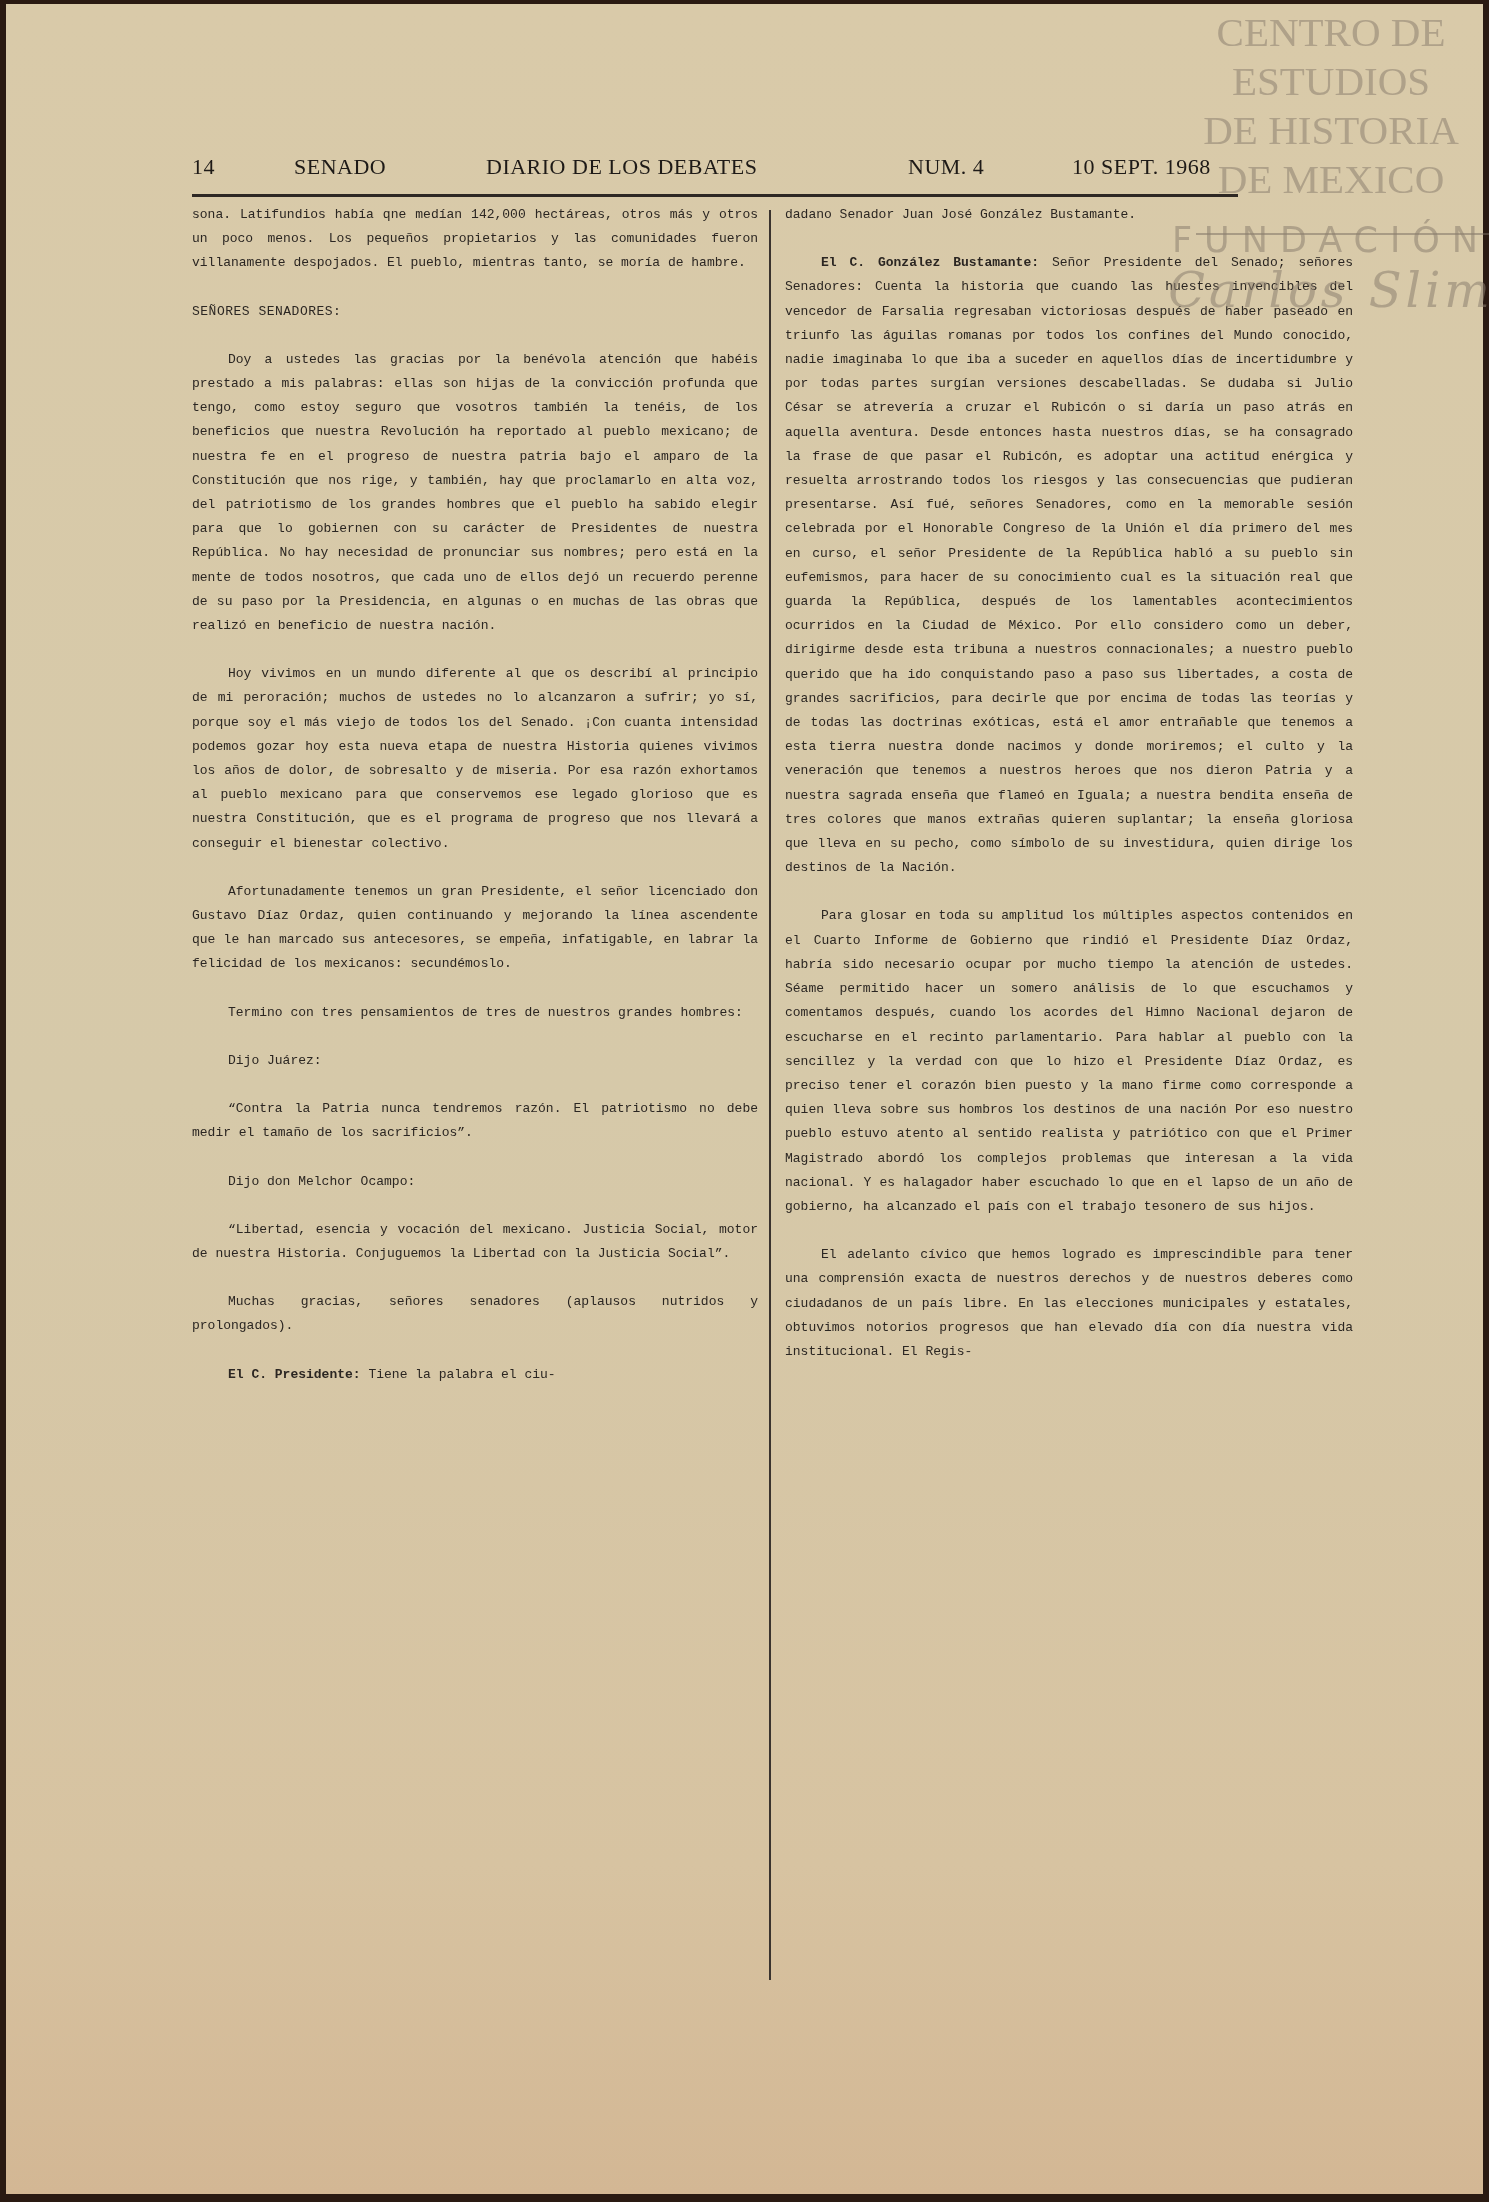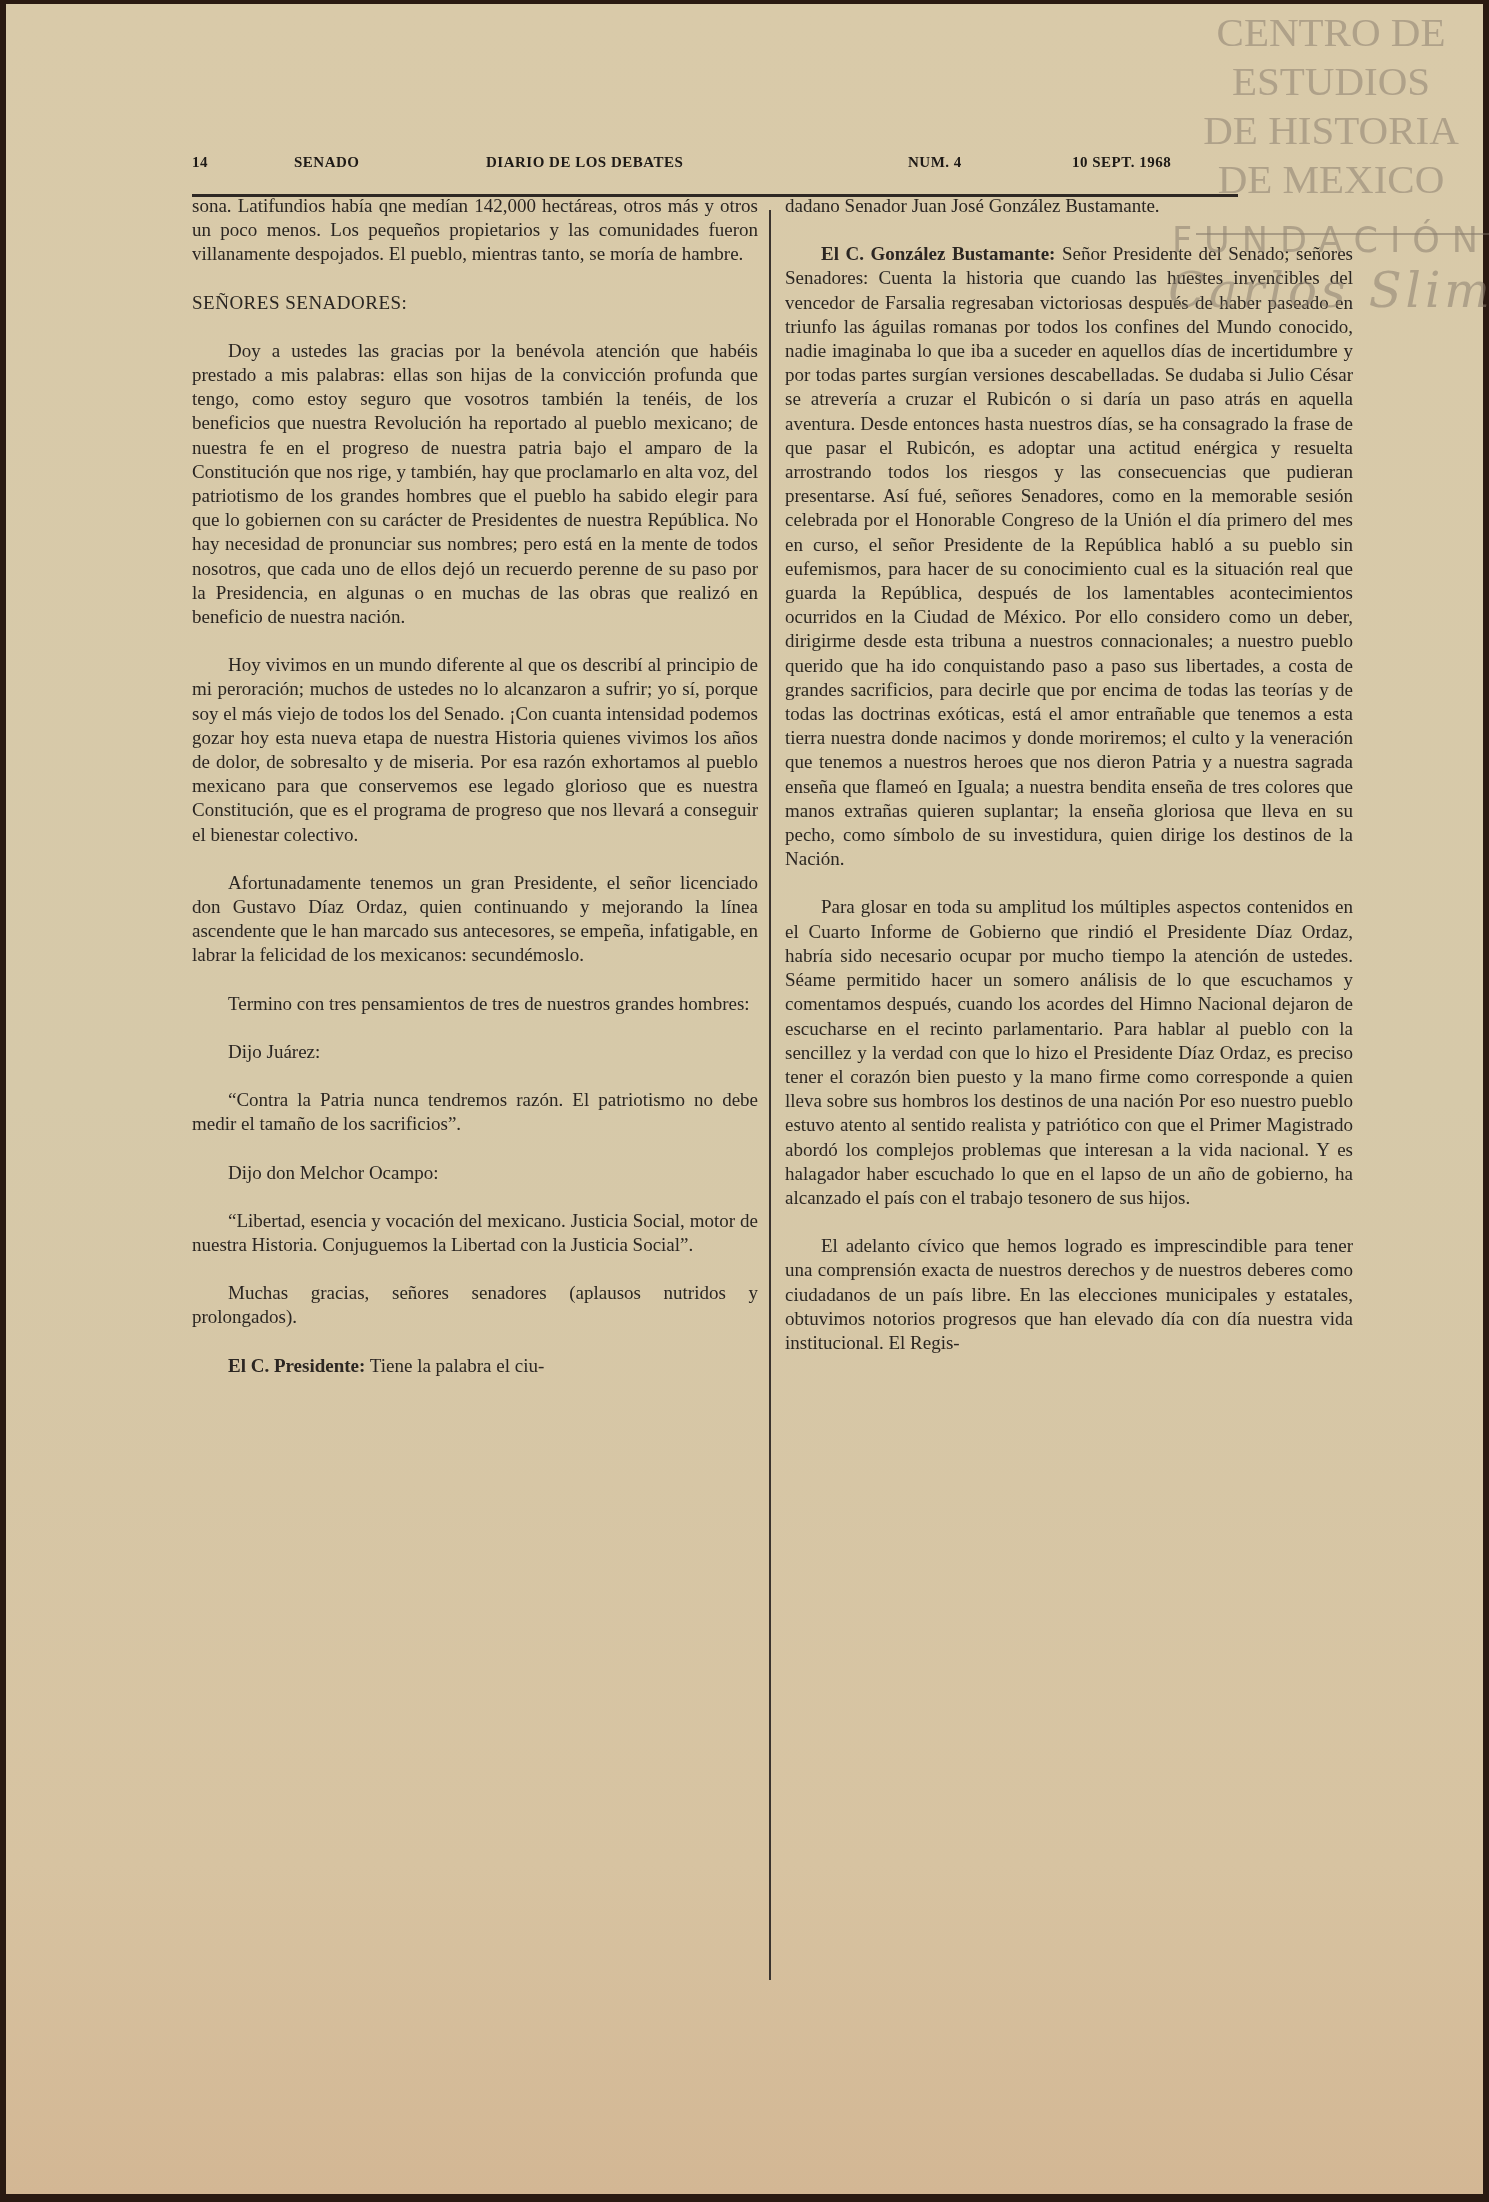--- a/index.html
+++ b/index.html
@@ -10,31 +10,31 @@
     font-family: "DejaVu Serif", "Liberation Serif", serif;
   }
   .page {
     position: absolute; left: 6px; top: 4px; width: 1477px; height: 2190px;
     background: linear-gradient(180deg, #d9caa9 0%, #d6c9a9 50%, #d7c3a1 85%, #d3b794 100%);
     color: #2a2420;
   }
   .header {
     position: absolute; left: 186px; top: 150px; width: 1050px; height: 30px;
     font-family: "Liberation Serif", "DejaVu Serif", serif;
-    font-weight: bold; font-size: 15px; letter-spacing: 0.5px; color: #1e1a17;
+    font-weight: normal; font-size: 22px; letter-spacing: 0.5px; color: #1e1a17;
   }
   .header span { position: absolute; top: 0; white-space: nowrap; }
   .header-rule {
     position: absolute; left: 186px; top: 190px; width: 1046px; height: 3px;
     background: #2e2824;
   }
   .col {
-    position: absolute; top: 190px; width: 566px;
-    font-size: 19px; line-height: 24.2px; text-align: justify;
-    font-family: Liberation Serif, serif; color: #2b2622;
+    position: absolute; top: 199px; width: 566px;
+    font-size: 13px; line-height: 24.2px; text-align: justify;
+    font-family: Liberation Mono, monospace; color: #2b2622;
   }
   .col.left { left: 186px; }
   .col.right { left: 779px; width: 568px; }
   .col p { margin: 0 0 24px 0; text-indent: 36px; hyphens: manual; }
   .col p.noindent { text-indent: 0; }
   .col p.heading { text-indent: 0; margin: 10px 0 24px 0; letter-spacing: 0.5px; }
   .col b { font-weight: bold; margin-top: 44px; }
   .col-divider {
     position: absolute; left: 763px; top: 206px; width: 2px; height: 1770px;
     background: #3a332e;

